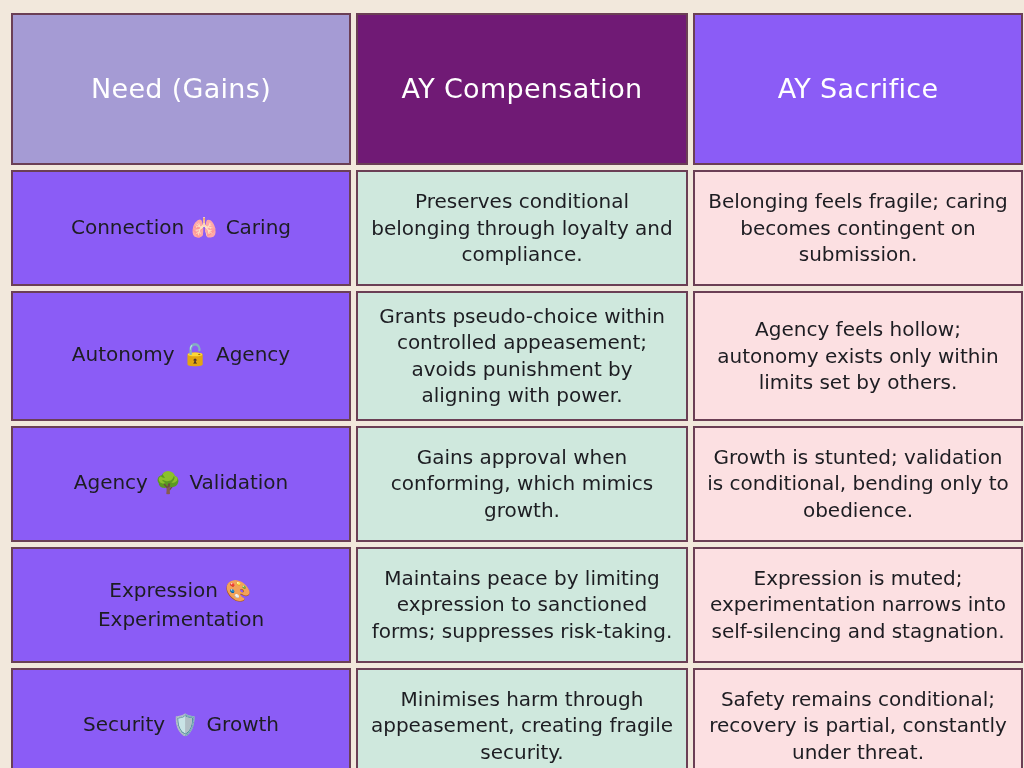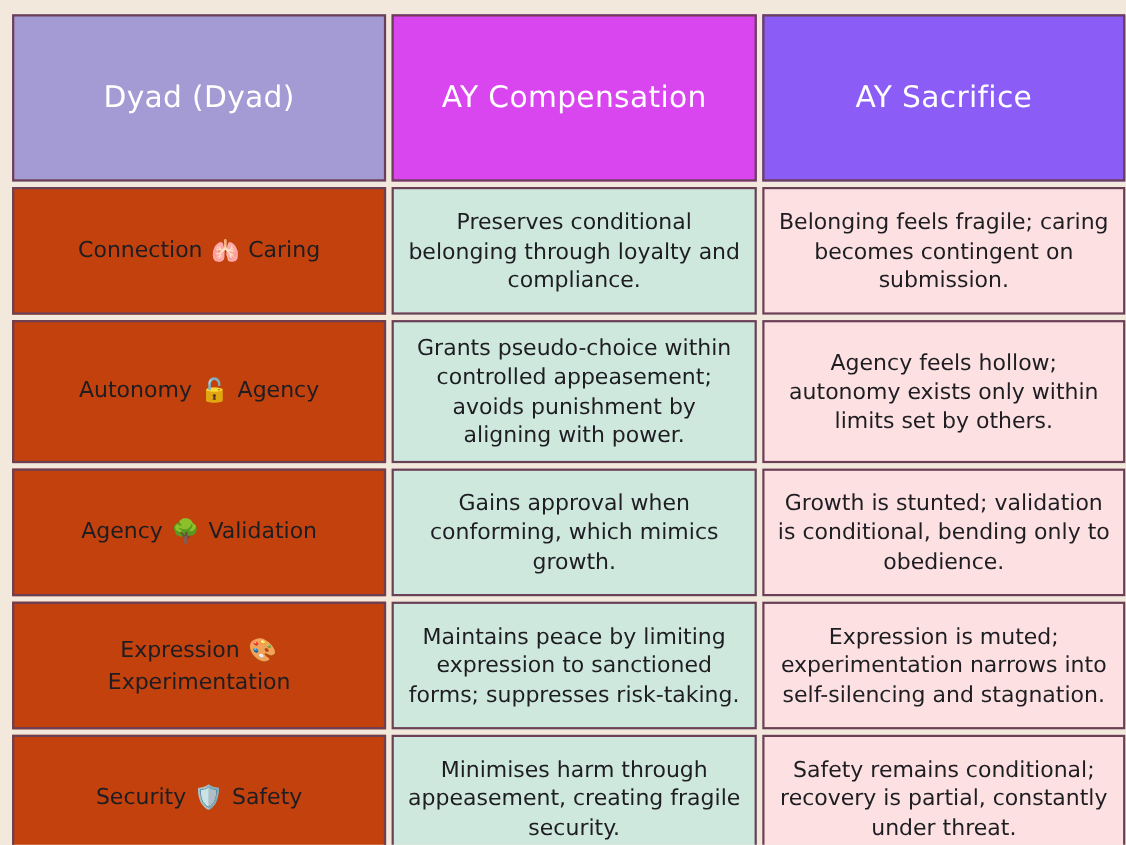--- a/index.html
+++ b/index.html
@@ -46,32 +46,32 @@
   
   table.comparison-table thead th {
     height: 128px;
     color: #ffffff;
     font-size: 27px;
     font-weight: 400;
     letter-spacing: 0.3px;
     line-height: 1.25;
   }
   th.head-need { background: #a59bd4; }
-  th.head-comp { background: #d946ef; }
+  th.head-comp { background: #701a75; }
   th.head-sac  { background: #8b5cf6; }
 
   
   table.comparison-table tbody td {
     color: #1d1d22;
     font-size: 20px;
     line-height: 1.32;
     font-weight: 400;
   }
   td.cell-need {
-    background: #c2410c;
+    background: #8b5cf6;
     font-size: 23px;
     line-height: 1.34;
   }
   td.cell-comp { background: #cfe8dd; }
   td.cell-sac  { background: #fce0e2; }
 
   tbody tr { height: 116px; }
 
   .need-label {
     display: block;
@@ -88,21 +88,21 @@
 
 <div id="table-wrap">
   <table class="comparison-table">
     <colgroup>
       <col class="col-need">
       <col class="col-comp">
       <col class="col-sac">
     </colgroup>
     <thead>
       <tr>
-        <th class="head-need">Dyad (Dyad)</th>
+        <th class="head-need">Need (Gains)</th>
         <th class="head-comp">AY Compensation</th>
         <th class="head-sac">AY Sacrifice</th>
       </tr>
     </thead>
     <tbody>
 
       <tr>
         <td class="cell-need">
           <span class="need-label"><span>Connection</span><span class="need-emoji"> 🫁 </span><span>Caring</span></span>
         </td>
@@ -129,21 +129,21 @@
       <tr>
         <td class="cell-need">
           <span class="need-label"><span>Expression</span><span class="need-emoji"> 🎨 </span><span>Experimentation</span></span>
         </td>
         <td class="cell-comp">Maintains peace by limiting expression to sanctioned forms; suppresses risk-taking.</td>
         <td class="cell-sac">Expression is muted; experimentation narrows into self-silencing and stagnation.</td>
       </tr>
 
       <tr>
         <td class="cell-need">
-          <span class="need-label"><span>Security</span><span class="need-emoji"> 🛡️ </span><span>Safety</span></span>
+          <span class="need-label"><span>Security</span><span class="need-emoji"> 🛡️ </span><span>Growth</span></span>
         </td>
         <td class="cell-comp">Minimises harm through appeasement, creating fragile security.</td>
         <td class="cell-sac">Safety remains conditional; recovery is partial, constantly under threat.</td>
       </tr>
 
     </tbody>
   </table>
 </div>
 
 </body></html>

